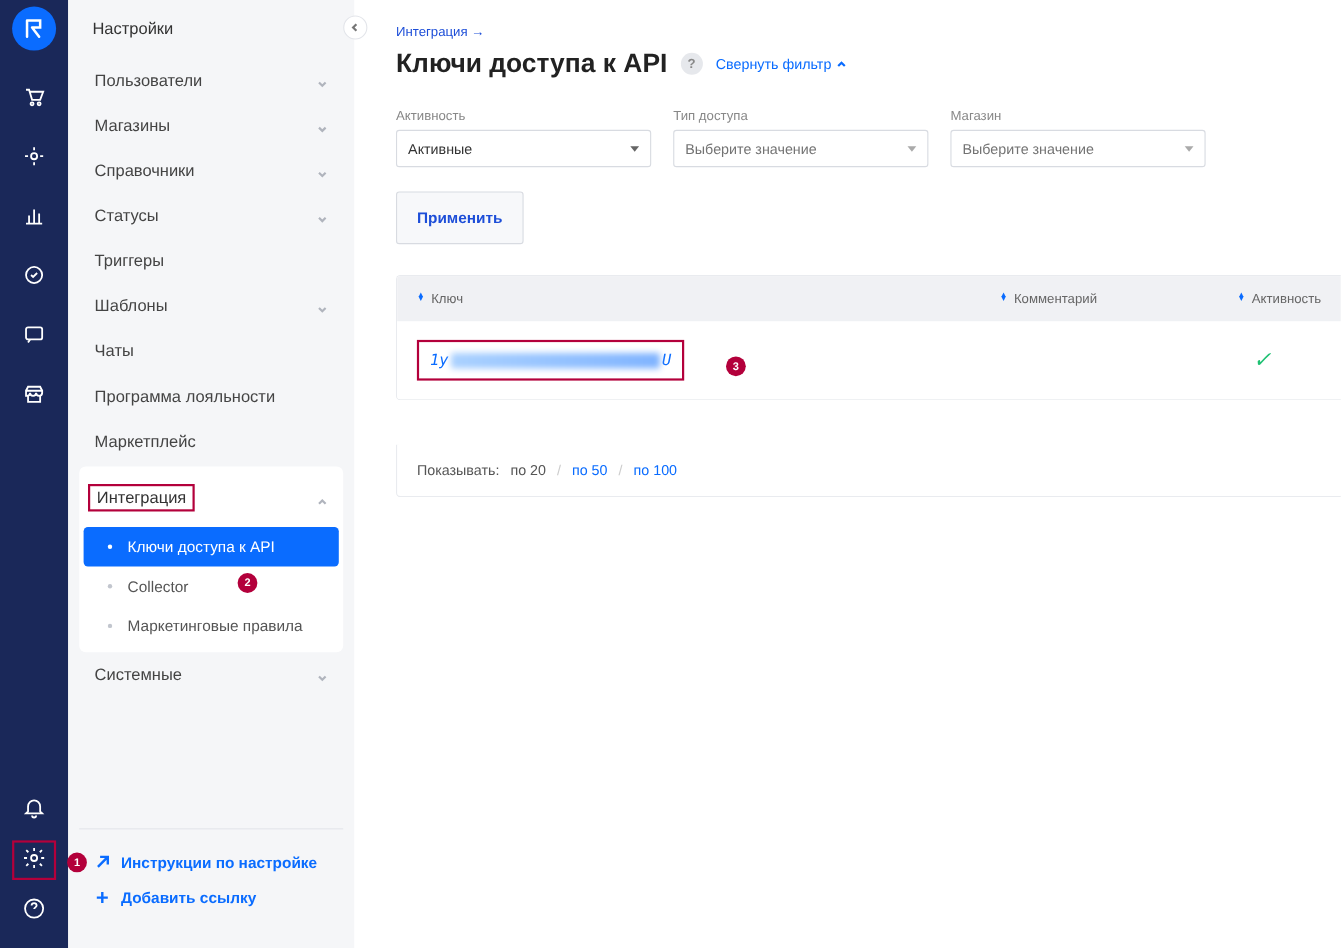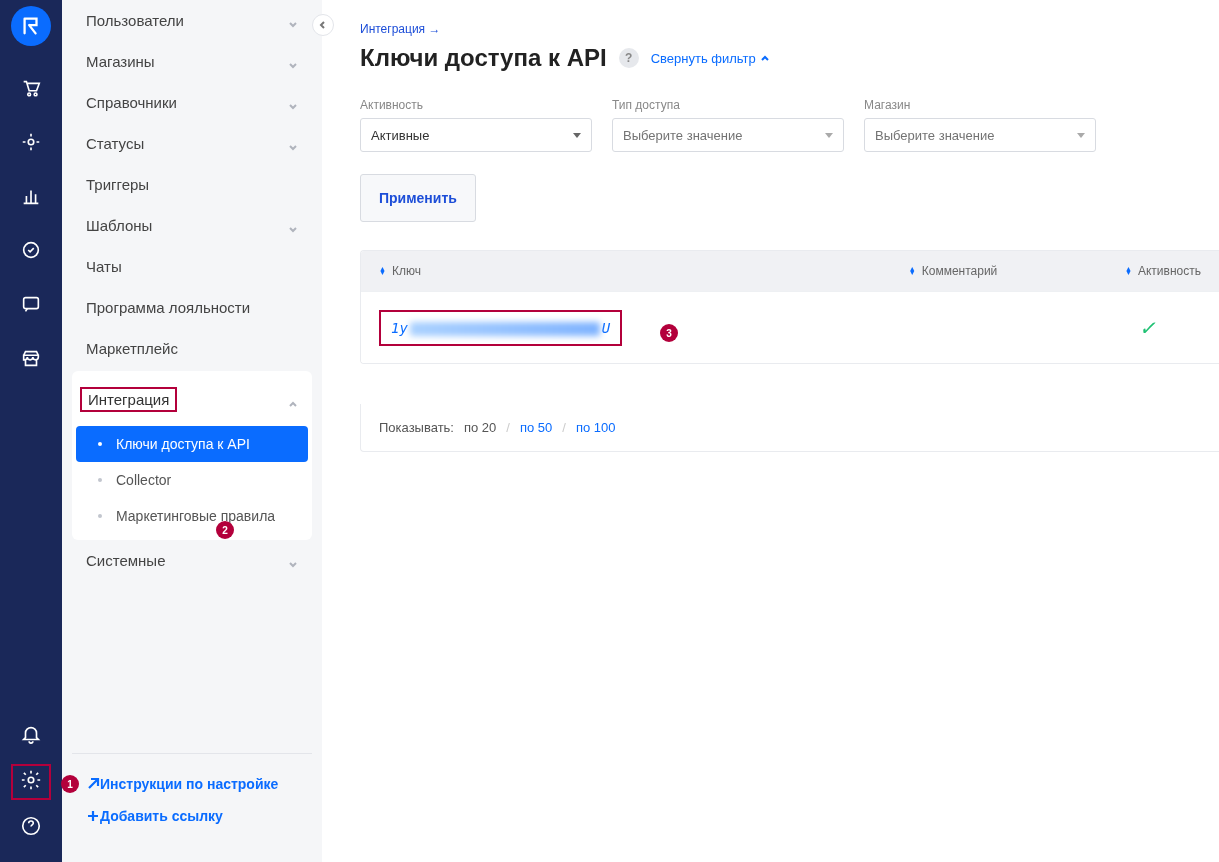--- a/index.html
+++ b/index.html
@@ -23,21 +23,21 @@
   .sb-item .chev { width: 10px; height: 10px; }
   .sb-item .chev svg { stroke: #b0b4bd; fill: none; stroke-width: 2; }
   .sb-group-active { background: #fff; border-radius: 6px; padding: 4px 0; margin-top: 2px; }
   .sb-group-active .sb-item { color: #333; }
   .sb-sub { padding: 2px 4px 2px; }
   .sb-sub-item { display: flex; align-items: center; padding: 10px 10px 10px 22px; font-size: 14px; color: #555; cursor: pointer; border-radius: 4px; }
   .sb-sub-item .dot { width: 4px; height: 4px; border-radius: 50%; background: #c2c6ce; margin-right: 14px; }
   .sb-sub-item.active { background: #0a6cff; color: #fff; }
   .sb-sub-item.active .dot { background: #fff; }
   .sb-footer { border-top: 1px solid #e3e5ea; margin: 14px 10px 0; padding: 14px 8px 30px; }
-  .sb-link { display: flex; align-items: center; padding: 8px 6px; color: #0a6cff; font-weight: 600; font-size: 14px; cursor: pointer; }
+  .sb-link { display: flex; align-items: center; gap: 10px; padding: 8px 6px; color: #0a6cff; font-weight: 600; font-size: 14px; cursor: pointer; }
   .sb-link svg { width: 14px; height: 14px; stroke: #0a6cff; fill: none; stroke-width: 2.2; }
 
   
   .collapse-handle { position: absolute; left: 312px; top: 14px; width: 22px; height: 22px; background: #fff; border: 1px solid #e3e5ea; border-radius: 50%; display: flex; align-items: center; justify-content: center; cursor: pointer; z-index: 5; }
   .collapse-handle svg { width: 10px; height: 10px; stroke: #777; fill: none; stroke-width: 2; }
 
   
   .main { flex: 1; padding: 22px 0 0 38px; overflow: hidden; }
   .breadcrumb { font-size: 12px; color: #1d4ed8; margin-bottom: 8px; }
   .page-head { display: flex; align-items: center; gap: 12px; margin-bottom: 26px; }
@@ -143,20 +143,21 @@
       <div class="rail-icon">
         <svg viewBox="0 0 24 24">
             <circle cx="12" cy="12" r="9"></circle>
             <path d="M9.5 9a2.5 2.5 0 115 0c0 1.5-2.5 2-2.5 3.5M12 17h.01"></path>
           </svg>
       </div>
     </div>
   </div>
 
   <div class="sidebar">
+    <div class="sidebar-header">Настройки</div>
     <div class="sidebar-body">
       <div class="sb-item">
           <span>Пользователи</span>
           <span class="chev"><svg viewBox="0 0 10 10">
               <path d="M2 3l3 3 3-3"></path>
             </svg></span>
         </div>
       <div class="sb-item">
           <span>Магазины</span>
           <span class="chev"><svg viewBox="0 0 10 10">

